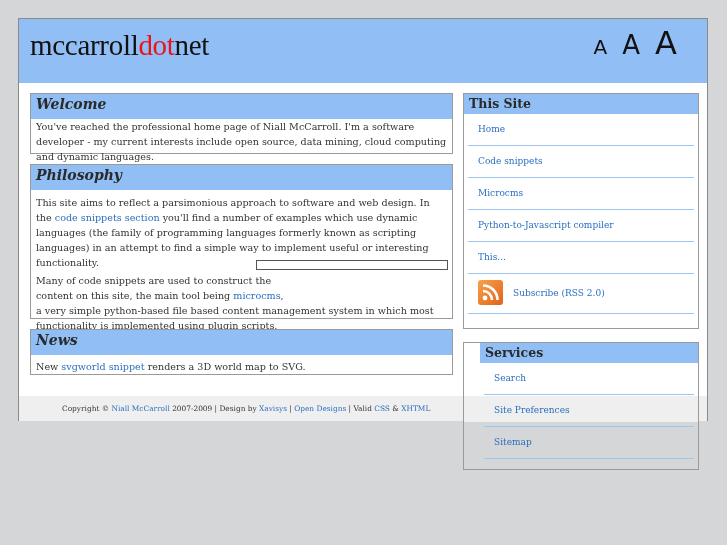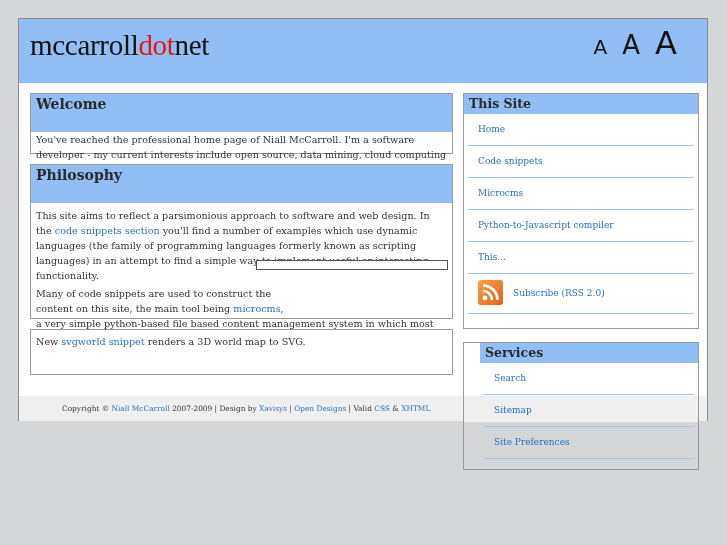--- a/index.html
+++ b/index.html
@@ -12,21 +12,21 @@
   #logo { position:absolute; left:11px; top:10px; font-family:"Liberation Serif", serif; font-size:29px; color:#111; letter-spacing:-0.3px; }
   #logo .red { color:#e8141a; }
   #fontsizes { position:absolute; right:30px; top:8px; font-family:"DejaVu Sans", sans-serif; color:#111; }
   #fontsizes span { display:inline-block; margin-left:10px; cursor:pointer; line-height:1; }
   .fs-s { font-size:20px; }
   .fs-m { font-size:26px; }
   .fs-l { font-size:32px; }
 
   .box { position:absolute; border:1px solid #9a9a9a; background:#fff; box-sizing:border-box; }
   .box h2 { margin:0; background:#91bff5; font-family:"DejaVu Serif", serif; font-weight:bold;
-            font-size:14px; color:#2a2a2a; padding:2px 5px; height:38px; box-sizing:border-box; line-height:17px; }
+            font-size:14px; color:#2a2a2a; padding:2px 5px; height:25px; box-sizing:border-box; line-height:17px;font-style:italic; }
   .box p { margin:0; font-size:9.6px; line-height:15px; padding:0 5px; color:#333; }
 
   #welcome { left:11px; top:74px; width:423px; height:61px; }
   #welcome p { }
   #philosophy { left:11px; top:145px; width:423px; height:155px; }
   #philosophy .p1 { padding-top:5px; }
   #philosophy .p2 { padding-top:3px; }
   #philo-img { position:absolute; left:225px; top:95px; width:192px; height:10px; border:1px solid #555; box-sizing:border-box; background:#fff; }
   #news { left:11px; top:310px; width:423px; height:46px; }
   #news p { padding-top:4px; }
@@ -68,20 +68,21 @@
   </div>
 
   <div id="philosophy" class="box">
     <h2>Philosophy</h2>
     <p class="p1"><span>This site aims to reflect a parsimonious approach to software and web design. In the </span><a href="#">code snippets section</a><span> you'll find a number of examples which use dynamic languages (the family of programming languages formerly known as scripting languages) in an attempt to find a simple way to implement useful or interesting functionality.</span></p>
     <p class="p2"><span>Many of code snippets are used to construct the</span><br><span>content on this site, the main tool being </span><a href="#">microcms</a><span>,</span><br><span>a very simple python-based file based content management system in which most functionality is implemented using plugin scripts.</span></p>
     <div id="philo-img"></div>
   </div>
 
   <div id="news" class="box">
+    <h2>News</h2>
     <p><span>New </span><a href="#">svgworld snippet</a><span> renders a 3D world map to SVG.</span></p>
   </div>
 
   <div id="footer">
     <p><span>Copyright © </span><a href="#">Niall McCarroll</a><span> 2007-2009 | Design by </span><a href="#">Xavisys</a><span> | </span><a href="#">Open Designs</a><span> | Valid </span><a href="#">CSS</a><span> &amp; </span><a href="#">XHTML</a></p>
   </div>
 </div>
 
 <div id="thissite" class="side">
   <h2>This Site</h2>
@@ -114,24 +115,24 @@
   </ul>
 </div>
 
 <div id="services" class="side">
   <h2>Services</h2>
   <ul>
     <li>
         <a href="#">Search</a>
       </li>
     <li>
-        <a href="#">Sitemap</a>
+        <a href="#">Site Preferences</a>
       </li>
     <li>
-        <a href="#">Site Preferences</a>
+        <a href="#">Sitemap</a>
       </li>
   </ul>
 </div>
 
 <style>
   
   #services { background:linear-gradient(to bottom,#fff 0,#fff 53px,#efefef 53px,#efefef 79px,#d5d6d8 79px);padding-left:16px; }
   #services h2 { background:#91bff5; }
 </style>
 

